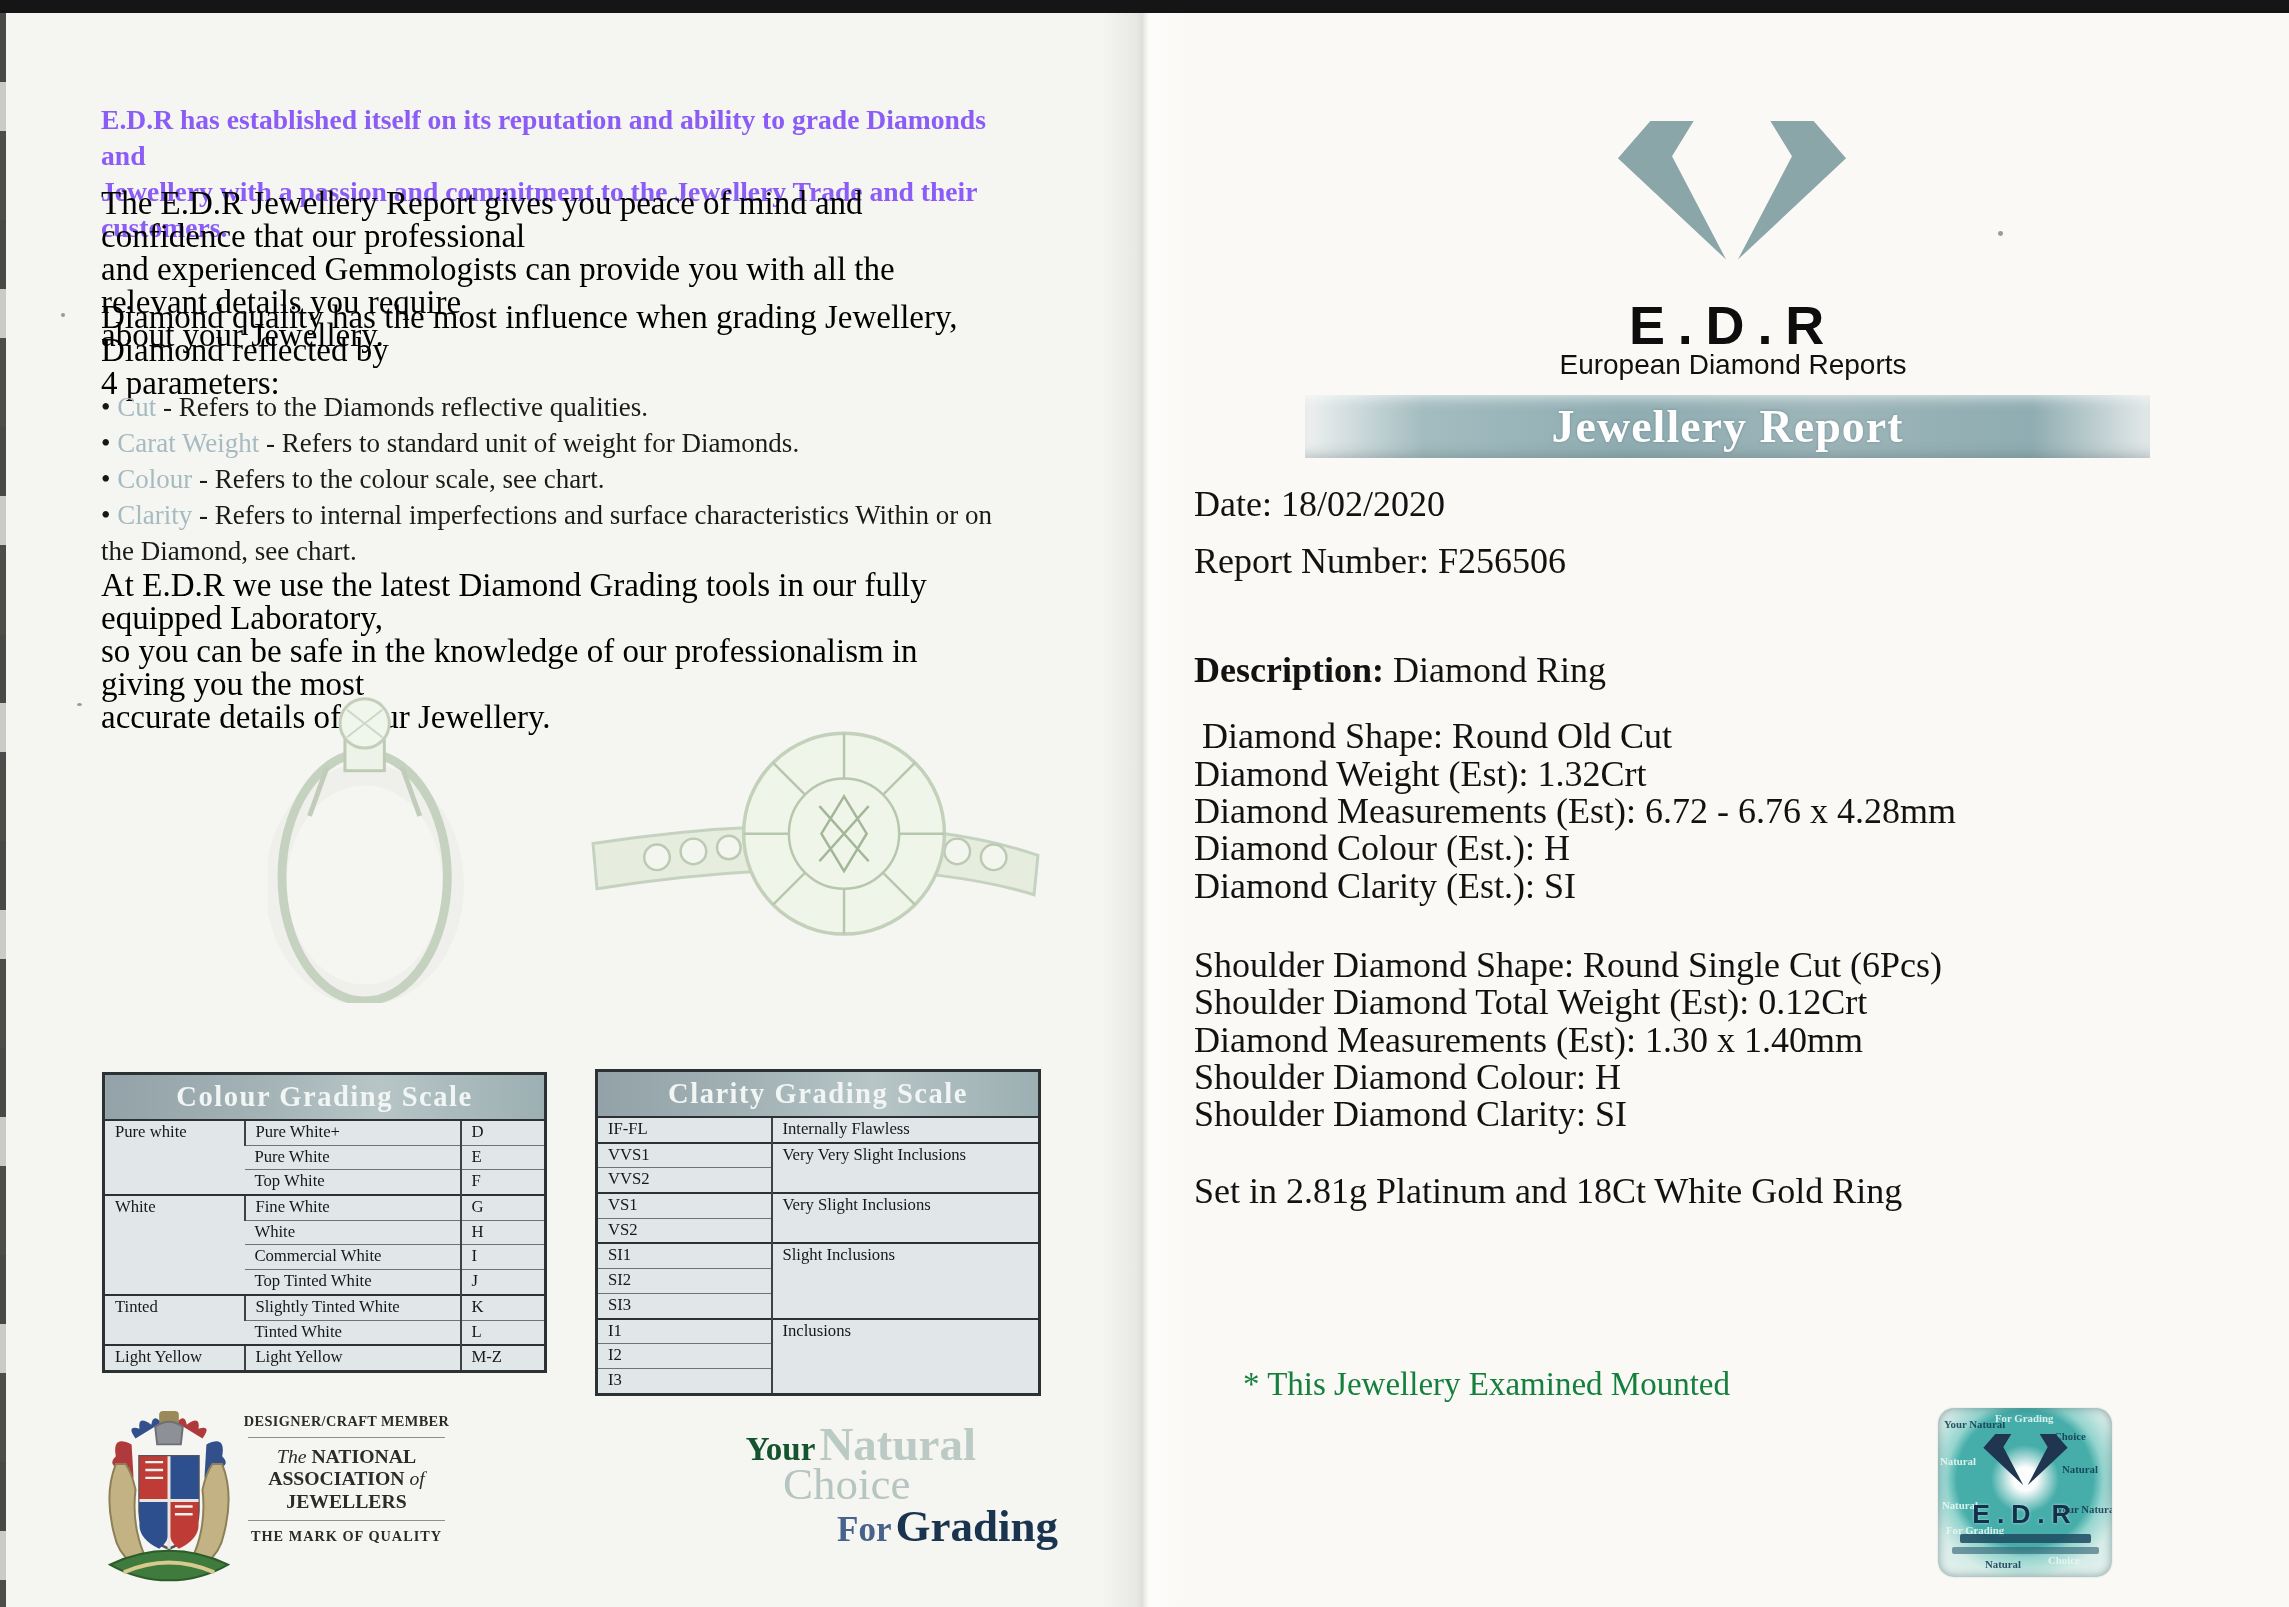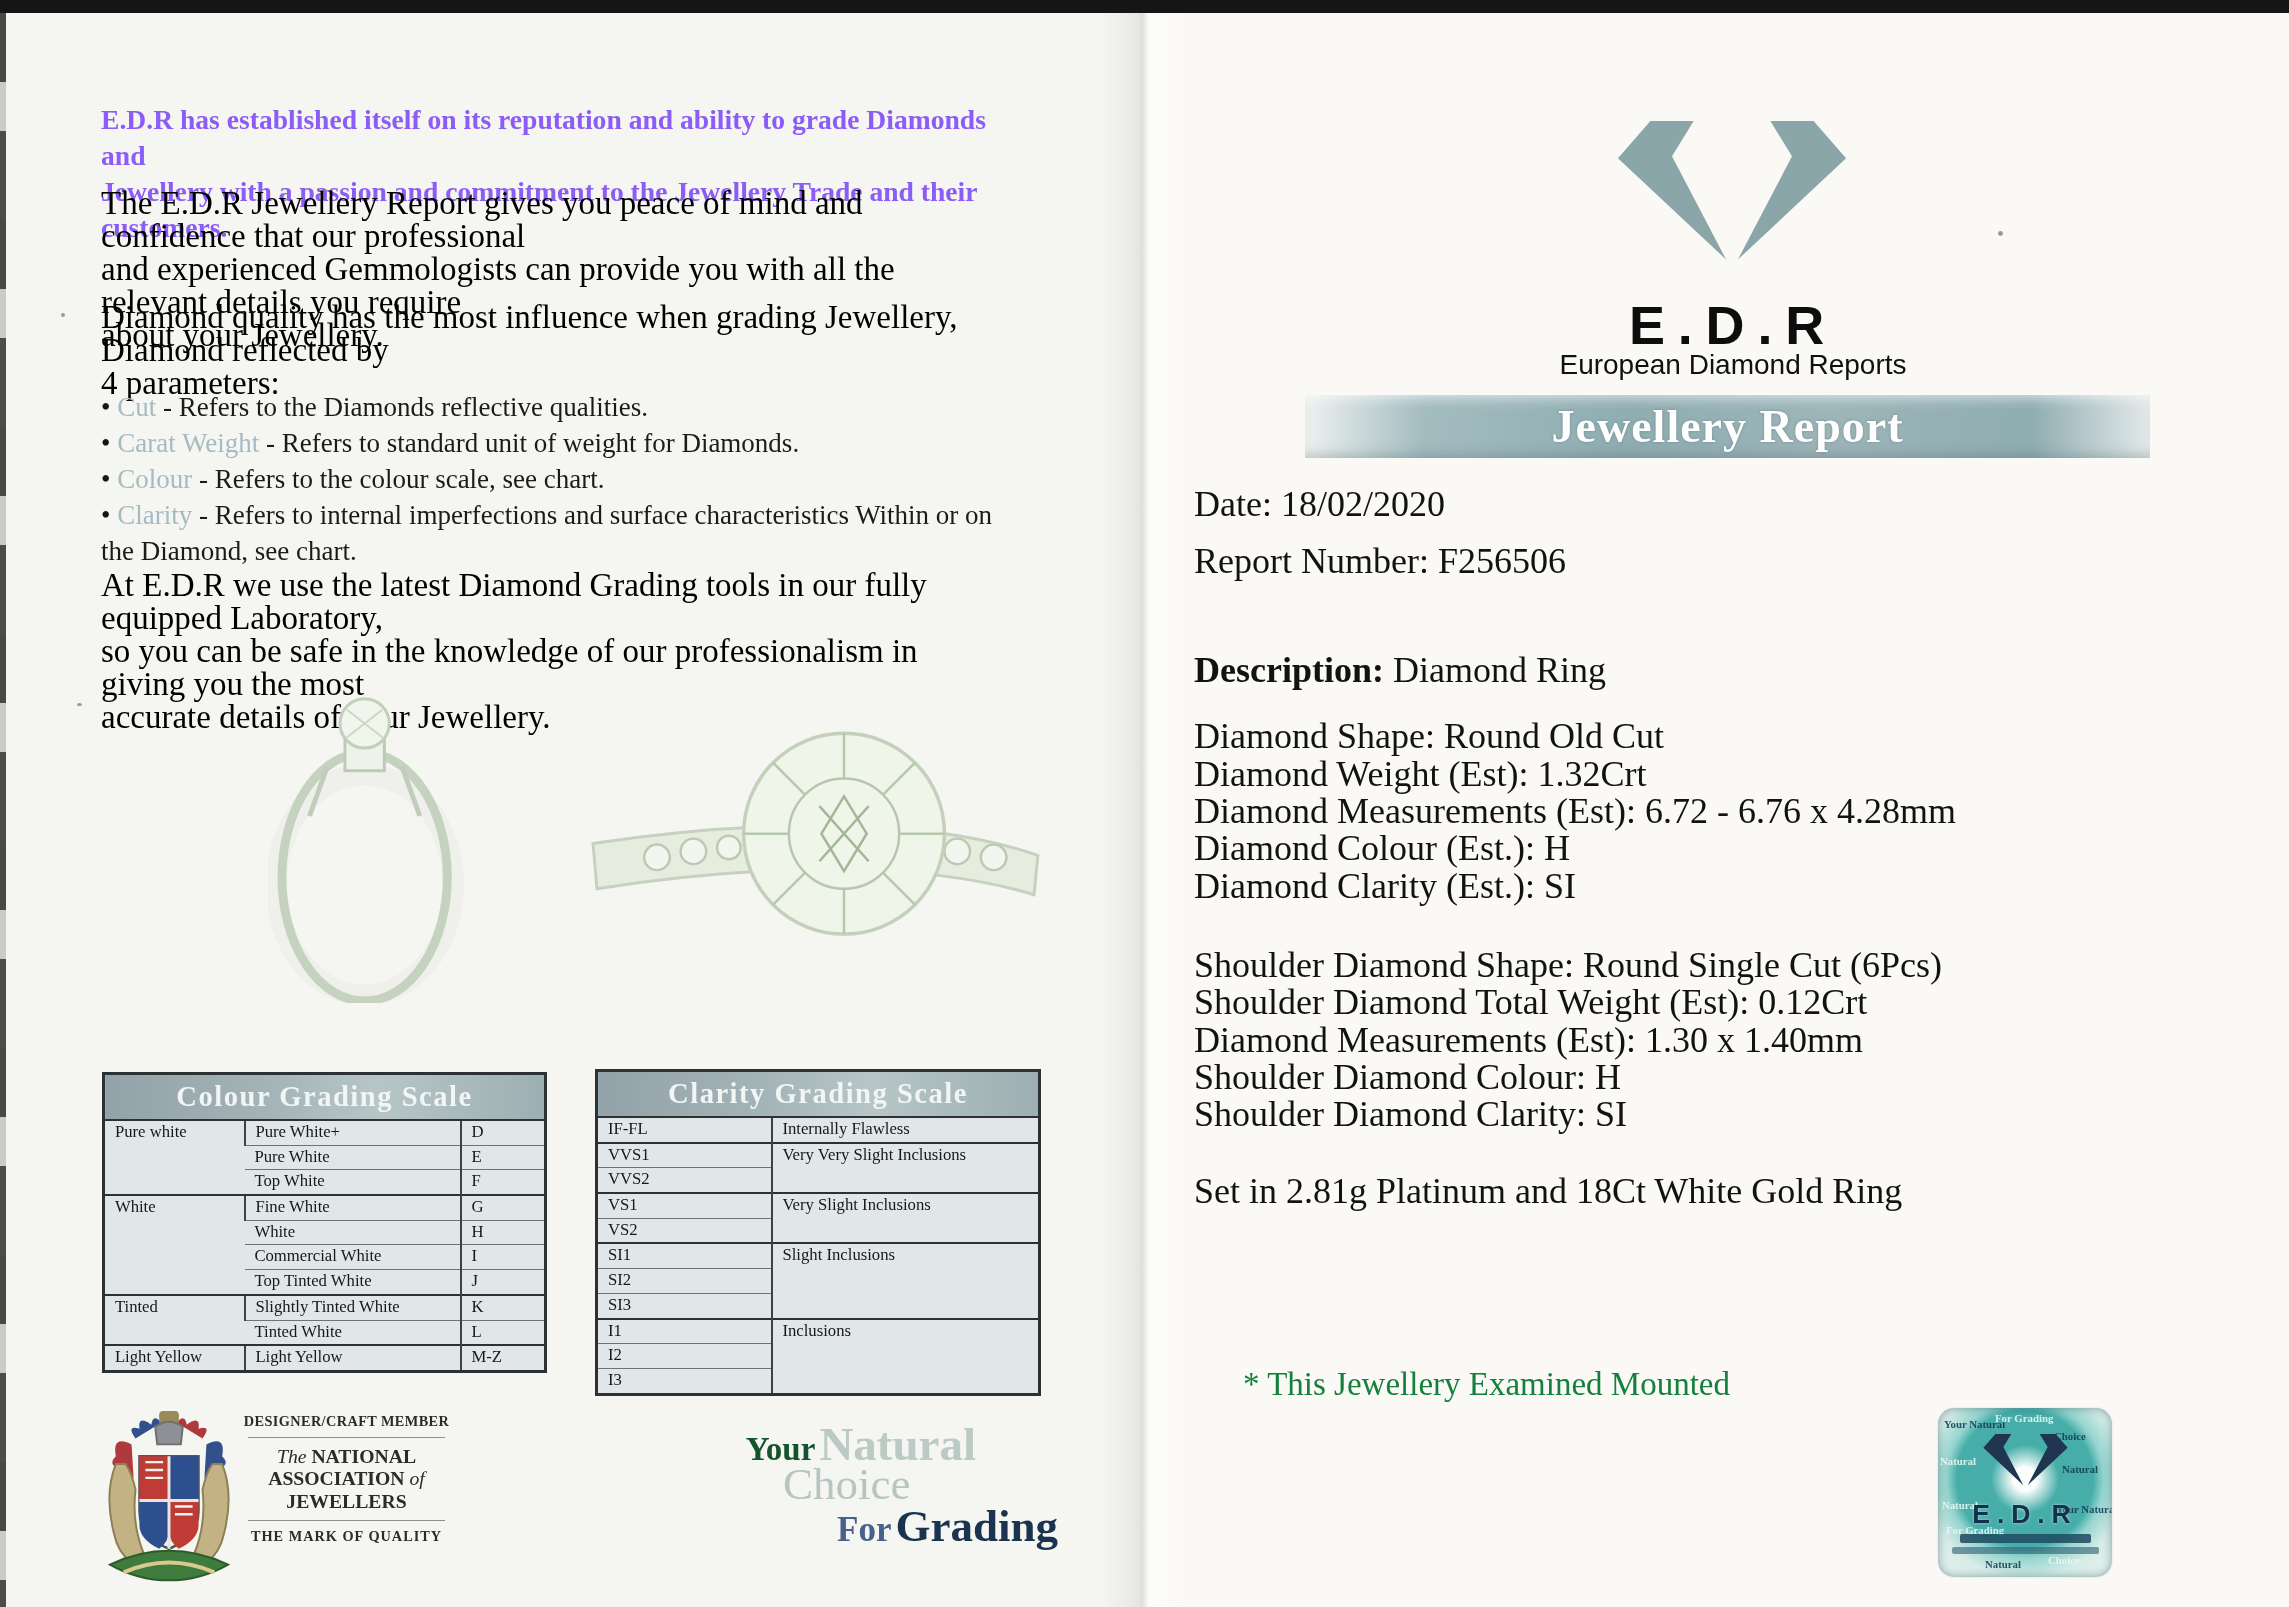--- a/index.html
+++ b/index.html
@@ -324,21 +324,21 @@
 
 <div class="banner">
   <span>Jewellery Report</span>
 </div>
 
 <div class="rline" style="top:487px;">Date: 18/02/2020</div>
 <div class="rline" style="top:544px;">Report Number: F256506</div>
 
 <div class="rline" style="top:653px;"><b>Description:</b><span> Diamond Ring</span></div>
 
-<div class="rline" style="top:719px;">Diamond Shape: Round Old Cut</div>
+<div class="rline" style="top:719px;margin-left:8px;">Diamond Shape: Round Old Cut</div>
 <div class="rline" style="top:757px;">Diamond Weight (Est): 1.32Crt</div>
 <div class="rline" style="top:794px;">Diamond Measurements (Est): 6.72 - 6.76 x 4.28mm</div>
 <div class="rline" style="top:831px;">Diamond Colour (Est.): H</div>
 <div class="rline" style="top:869px;">Diamond Clarity (Est.): SI</div>
 
 <div class="rline" style="top:948px;">Shoulder Diamond Shape: Round Single Cut (6Pcs)</div>
 <div class="rline" style="top:985px;">Shoulder Diamond Total Weight (Est): 0.12Crt</div>
 <div class="rline" style="top:1023px;">Diamond Measurements (Est): 1.30 x 1.40mm</div>
 <div class="rline" style="top:1060px;">Shoulder Diamond Colour: H</div>
 <div class="rline" style="top:1097px;">Shoulder Diamond Clarity: SI</div>

